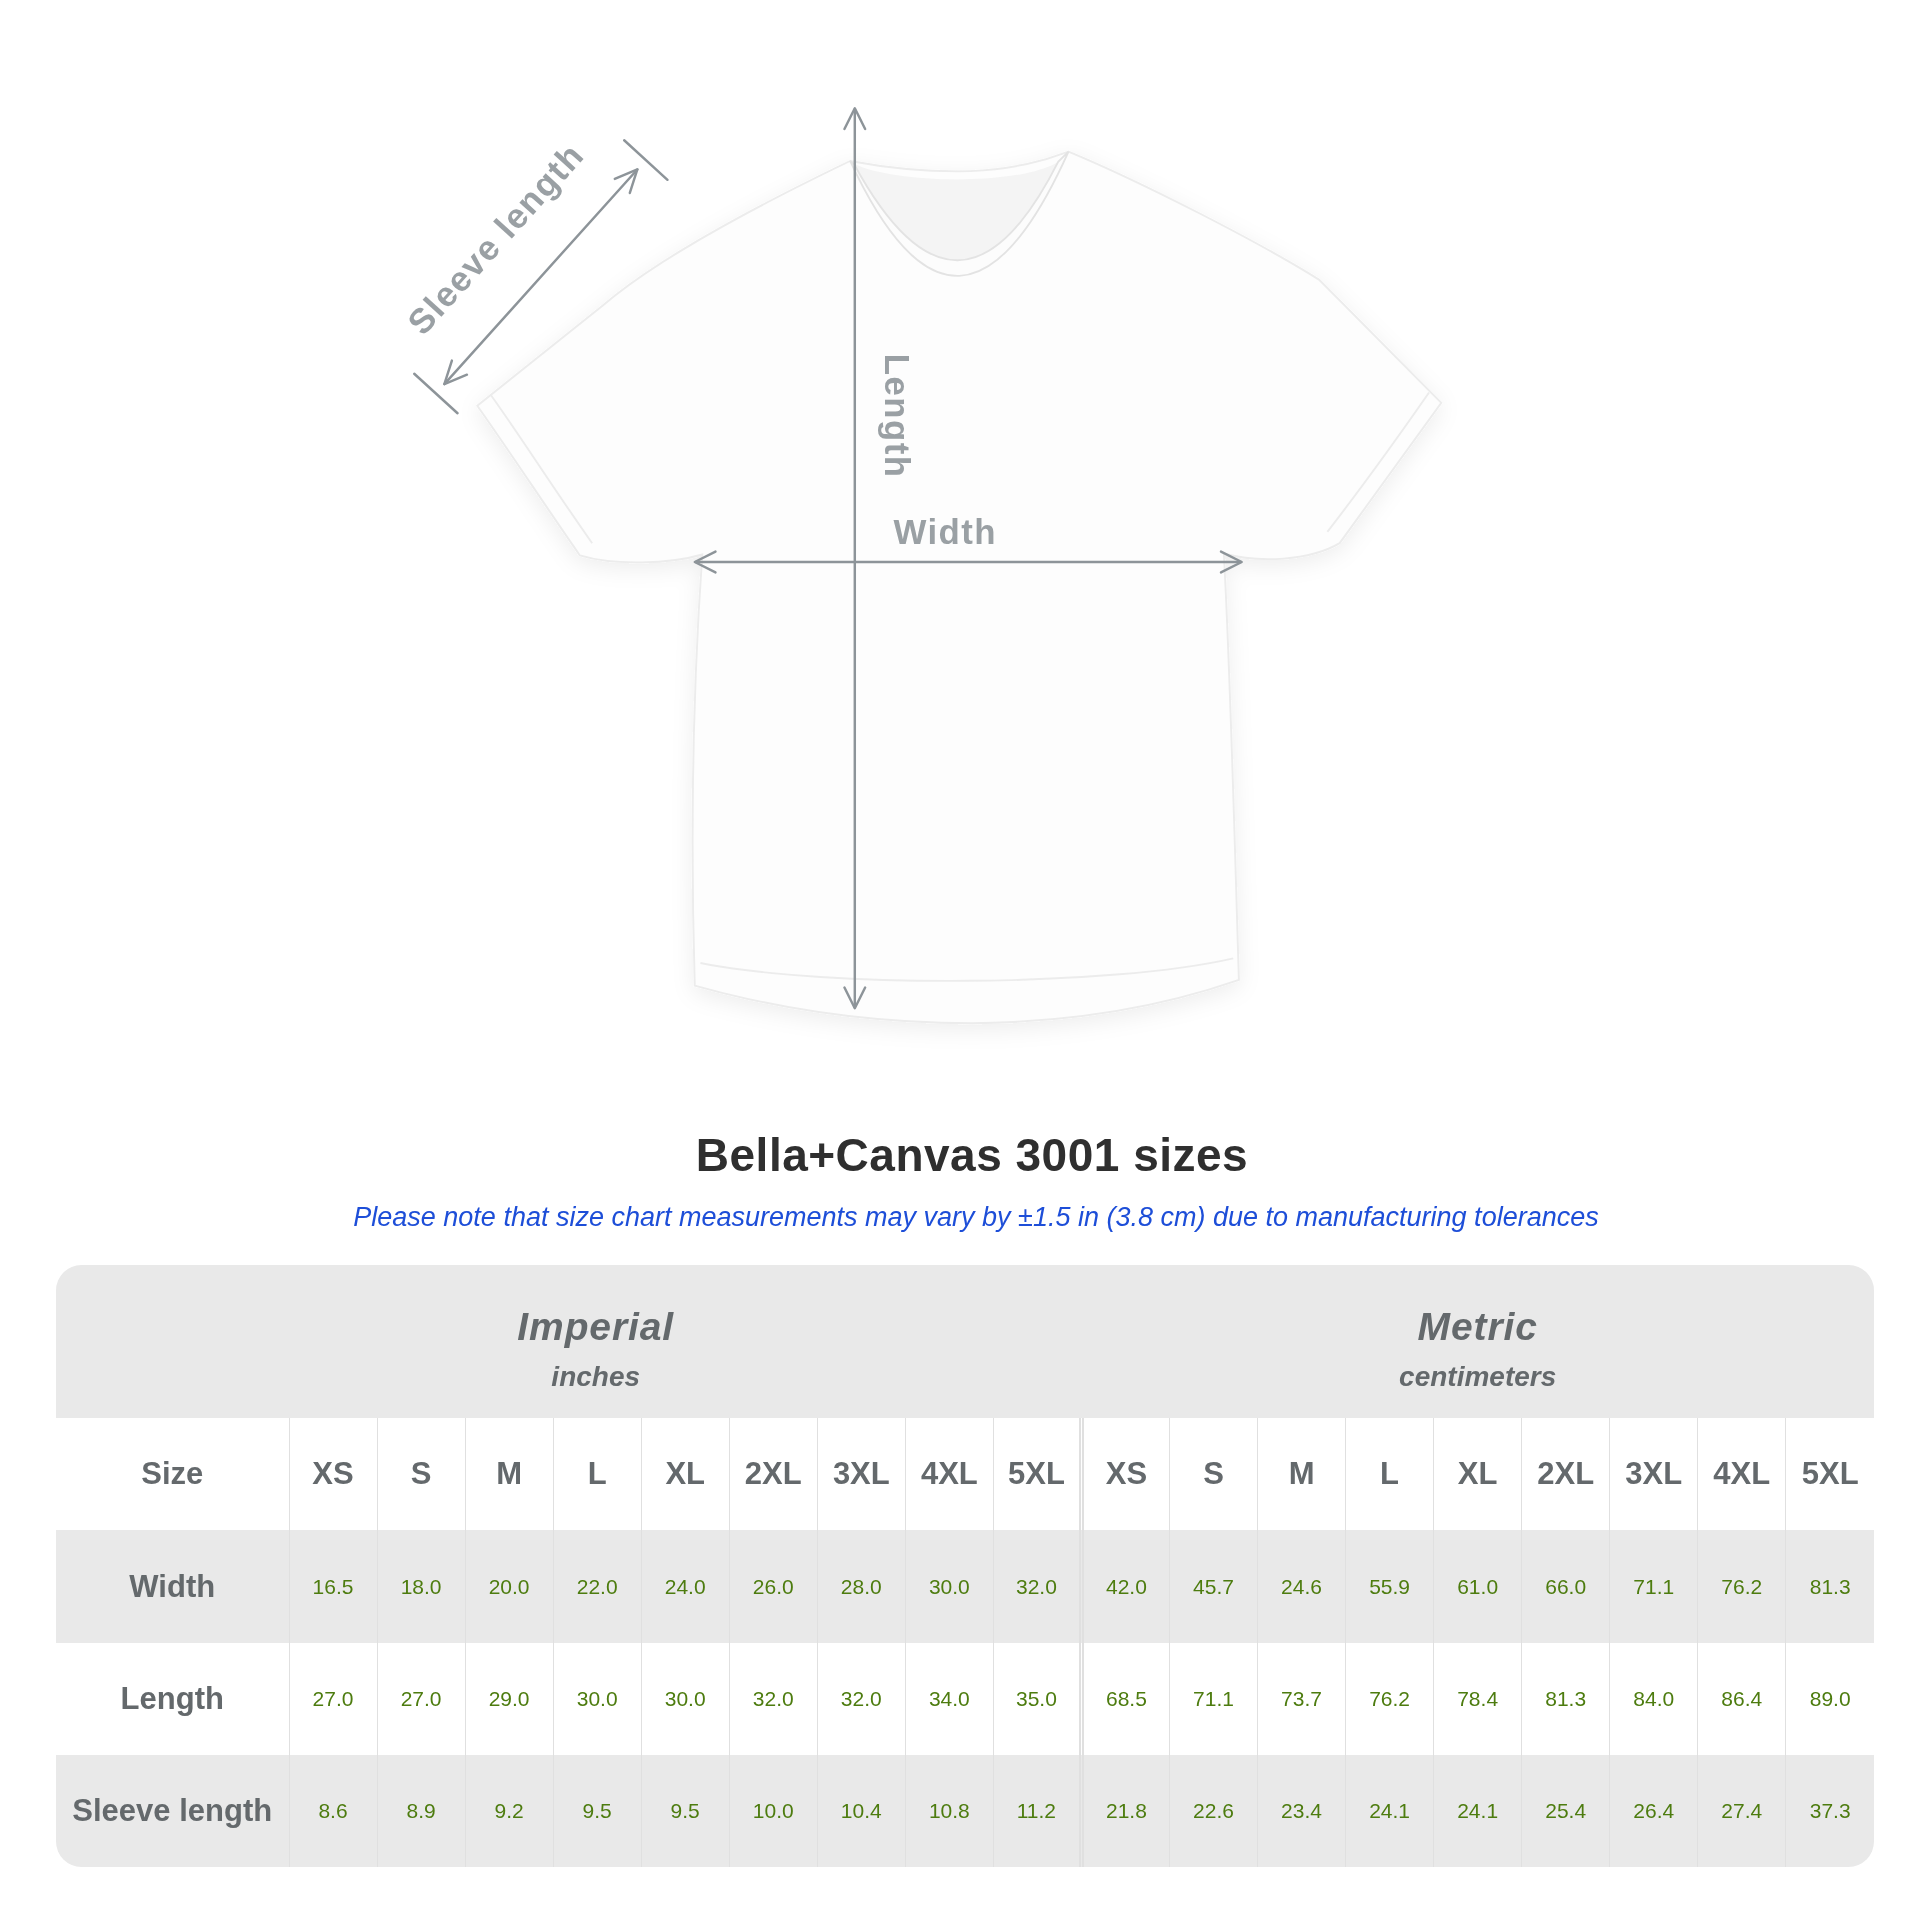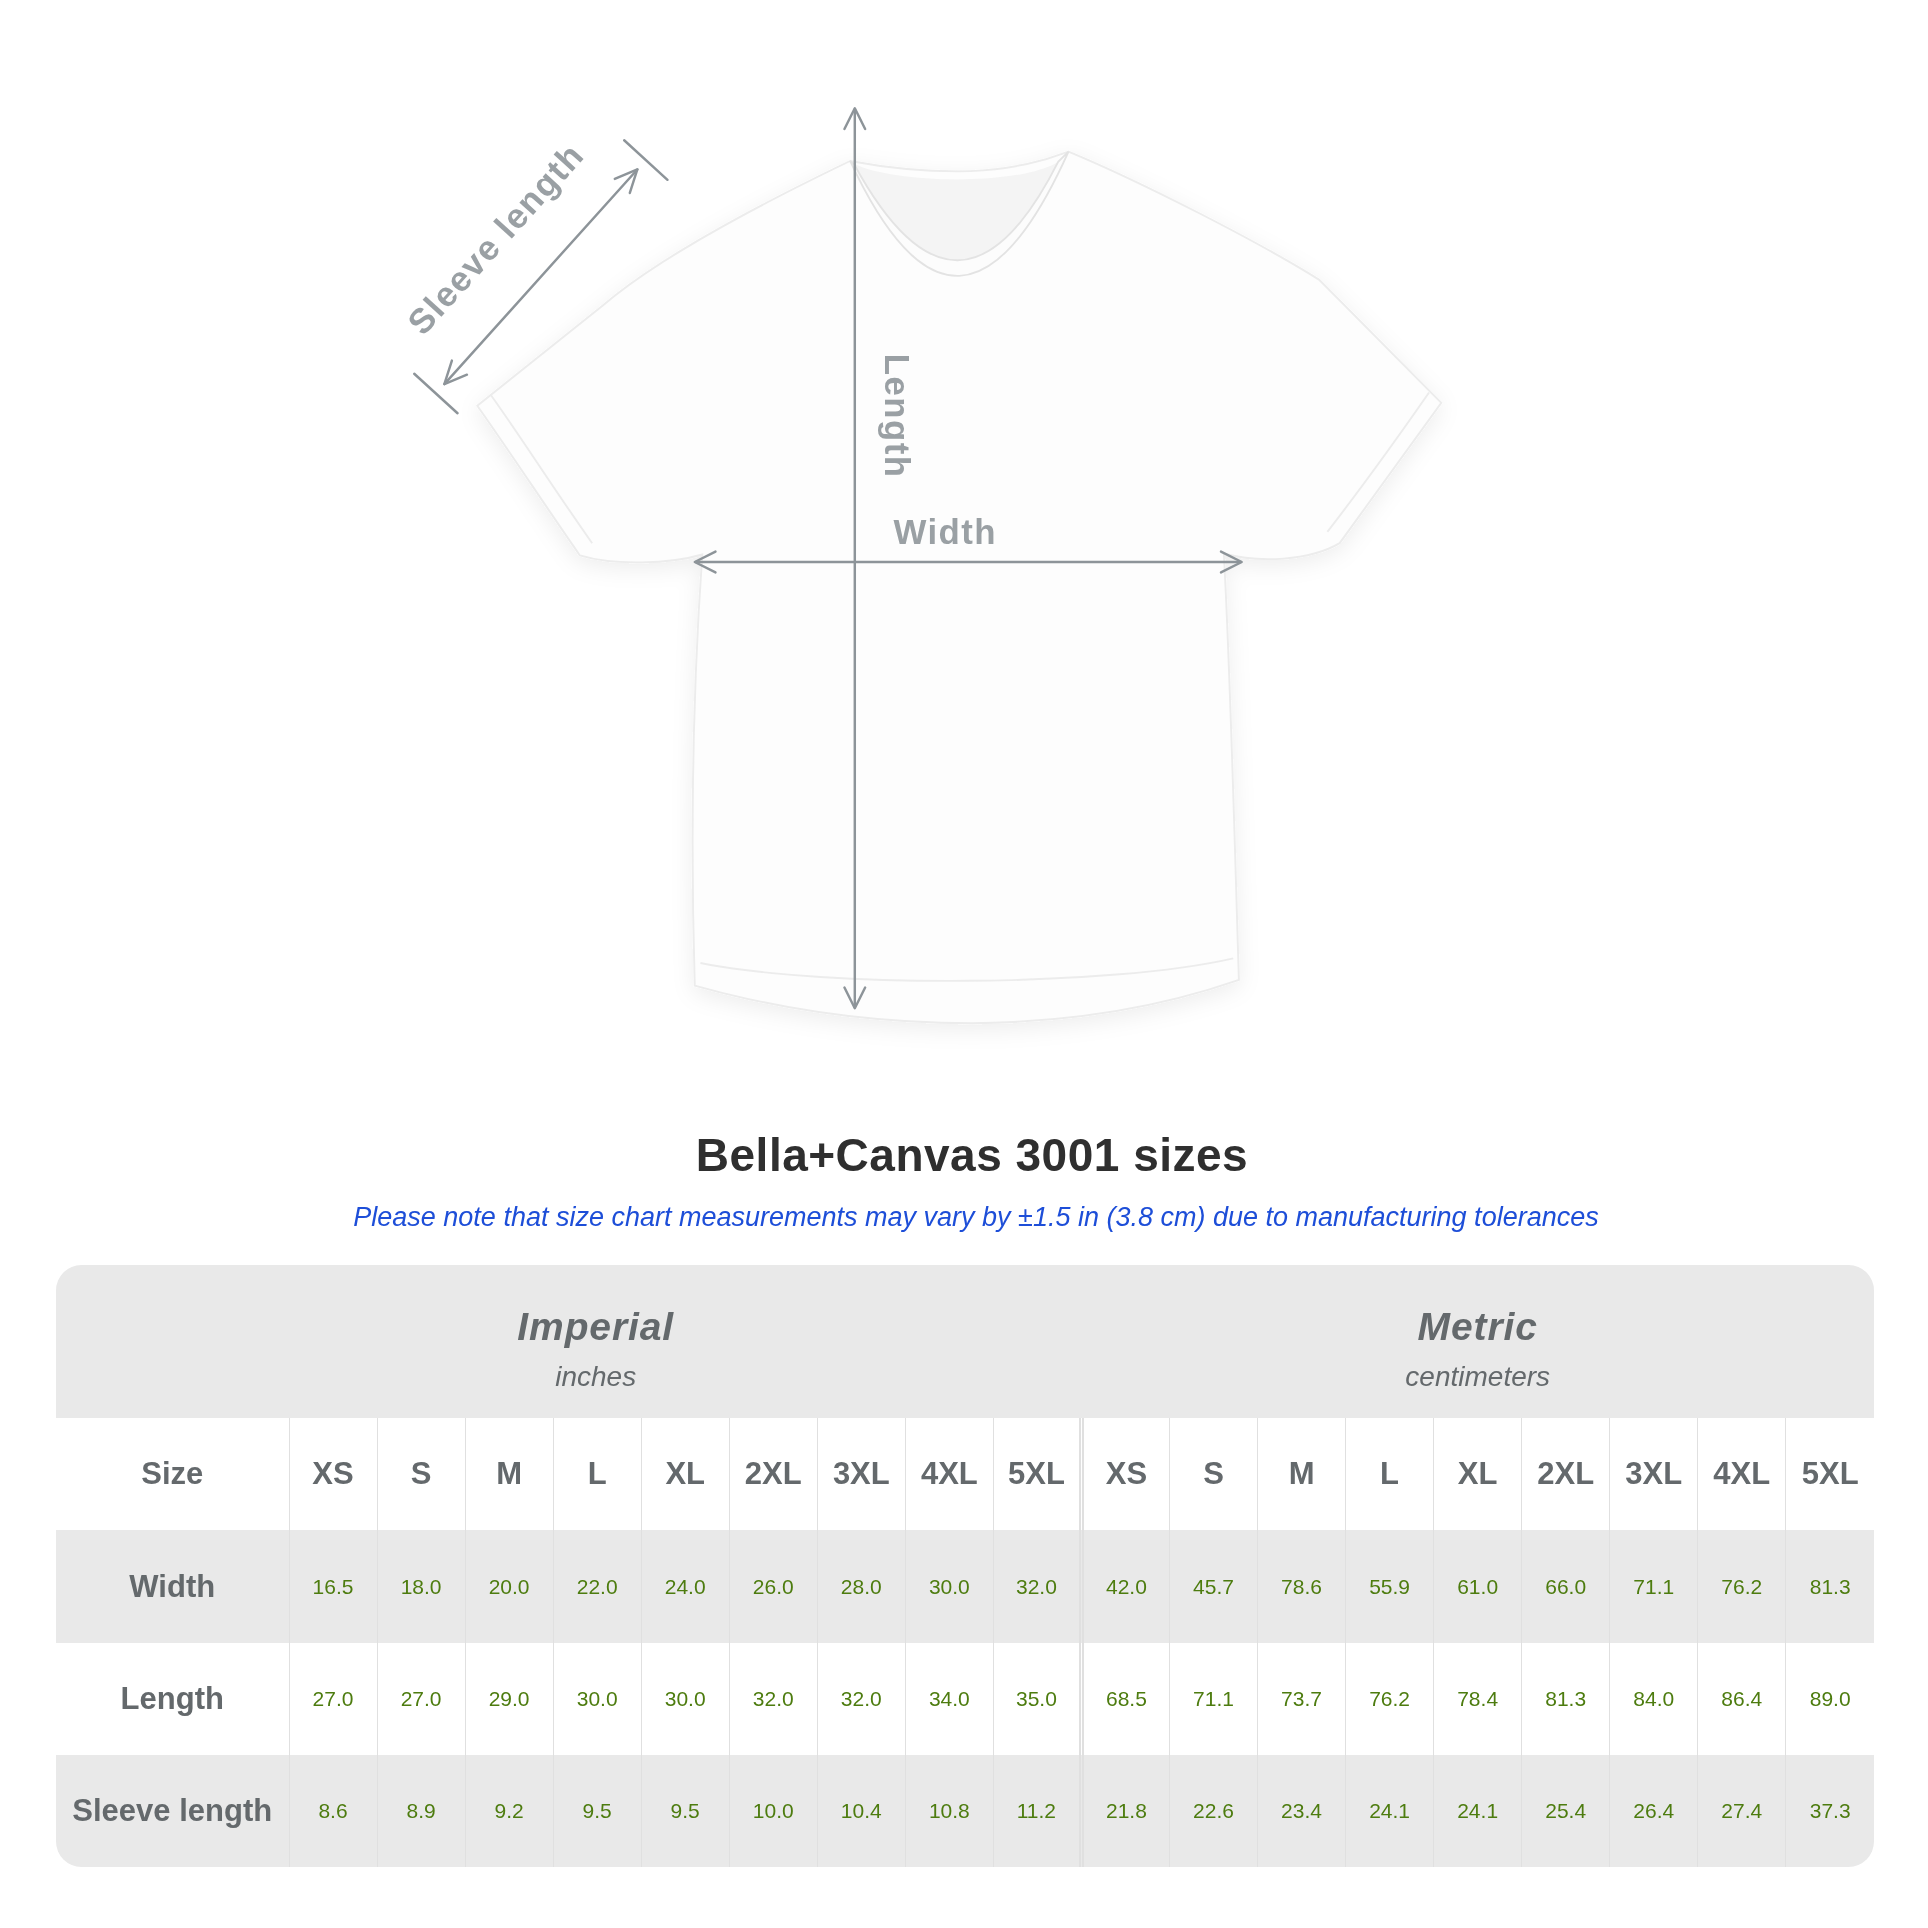--- a/index.html
+++ b/index.html
@@ -19,21 +19,21 @@
         text-align:center;font-style:italic;font-size:27px;color:#1d4ed8;}
 
   
   .table-wrap{position:absolute;left:56px;top:1265px;width:1818px;height:602px;
               border-radius:25.4px;overflow:hidden;}
   table{border-collapse:collapse;table-layout:fixed;width:100%;height:100%;}
   col.labelcol{width:233px;}
   tr.band{height:153px;}
   tr.band th{background:#e9e9e9;vertical-align:middle;}
   .gname{font-size:39px;font-weight:bold;font-style:italic;color:#64696c;letter-spacing:0.9px;margin-top:15px;}
-  .gunit{font-size:28px;font-style:italic;color:#64696c;margin-top:11.3px;font-weight:normal;}
+  .gunit{font-size:28px;font-style:italic;color:#64696c;margin-top:11.3px;font-weight:bold;}
   th.imp-group{padding-left:55px;}
   tr.szrow{height:112px;}
   tr.datarow{height:112px;}
   th.szh{font-size:31px;font-weight:bold;color:#64696c;text-align:center;vertical-align:middle;background:#fff;}
   th.rowlab{font-size:31px;font-weight:bold;color:#64696c;text-align:center;vertical-align:middle;}
   td.val{font-size:21px;color:#4d7c0f;text-align:center;vertical-align:middle;}
   tr.gray td,tr.gray th{background:#e9e9e9;}
   tr.white td,tr.white th{background:#ffffff;}
   .sep{border-left:1.9px solid #e0e0e0;}
   .gsep{border-left:5.6px double #e0e0e0;}
@@ -162,21 +162,21 @@
           <td class="val sep">18.0</td>
           <td class="val sep">20.0</td>
           <td class="val sep">22.0</td>
           <td class="val sep">24.0</td>
           <td class="val sep">26.0</td>
           <td class="val sep">28.0</td>
           <td class="val sep">30.0</td>
           <td class="val sep">32.0</td>
           <td class="val gsep">42.0</td>
           <td class="val sep">45.7</td>
-          <td class="val sep">78.6</td>
+          <td class="val sep">24.6</td>
           <td class="val sep">55.9</td>
           <td class="val sep">61.0</td>
           <td class="val sep">66.0</td>
           <td class="val sep">71.1</td>
           <td class="val sep">76.2</td>
           <td class="val sep">81.3</td>
         </tr>
     <tr class="datarow white" id="row-1">
       <th class="rowlab">Length</th>
 

